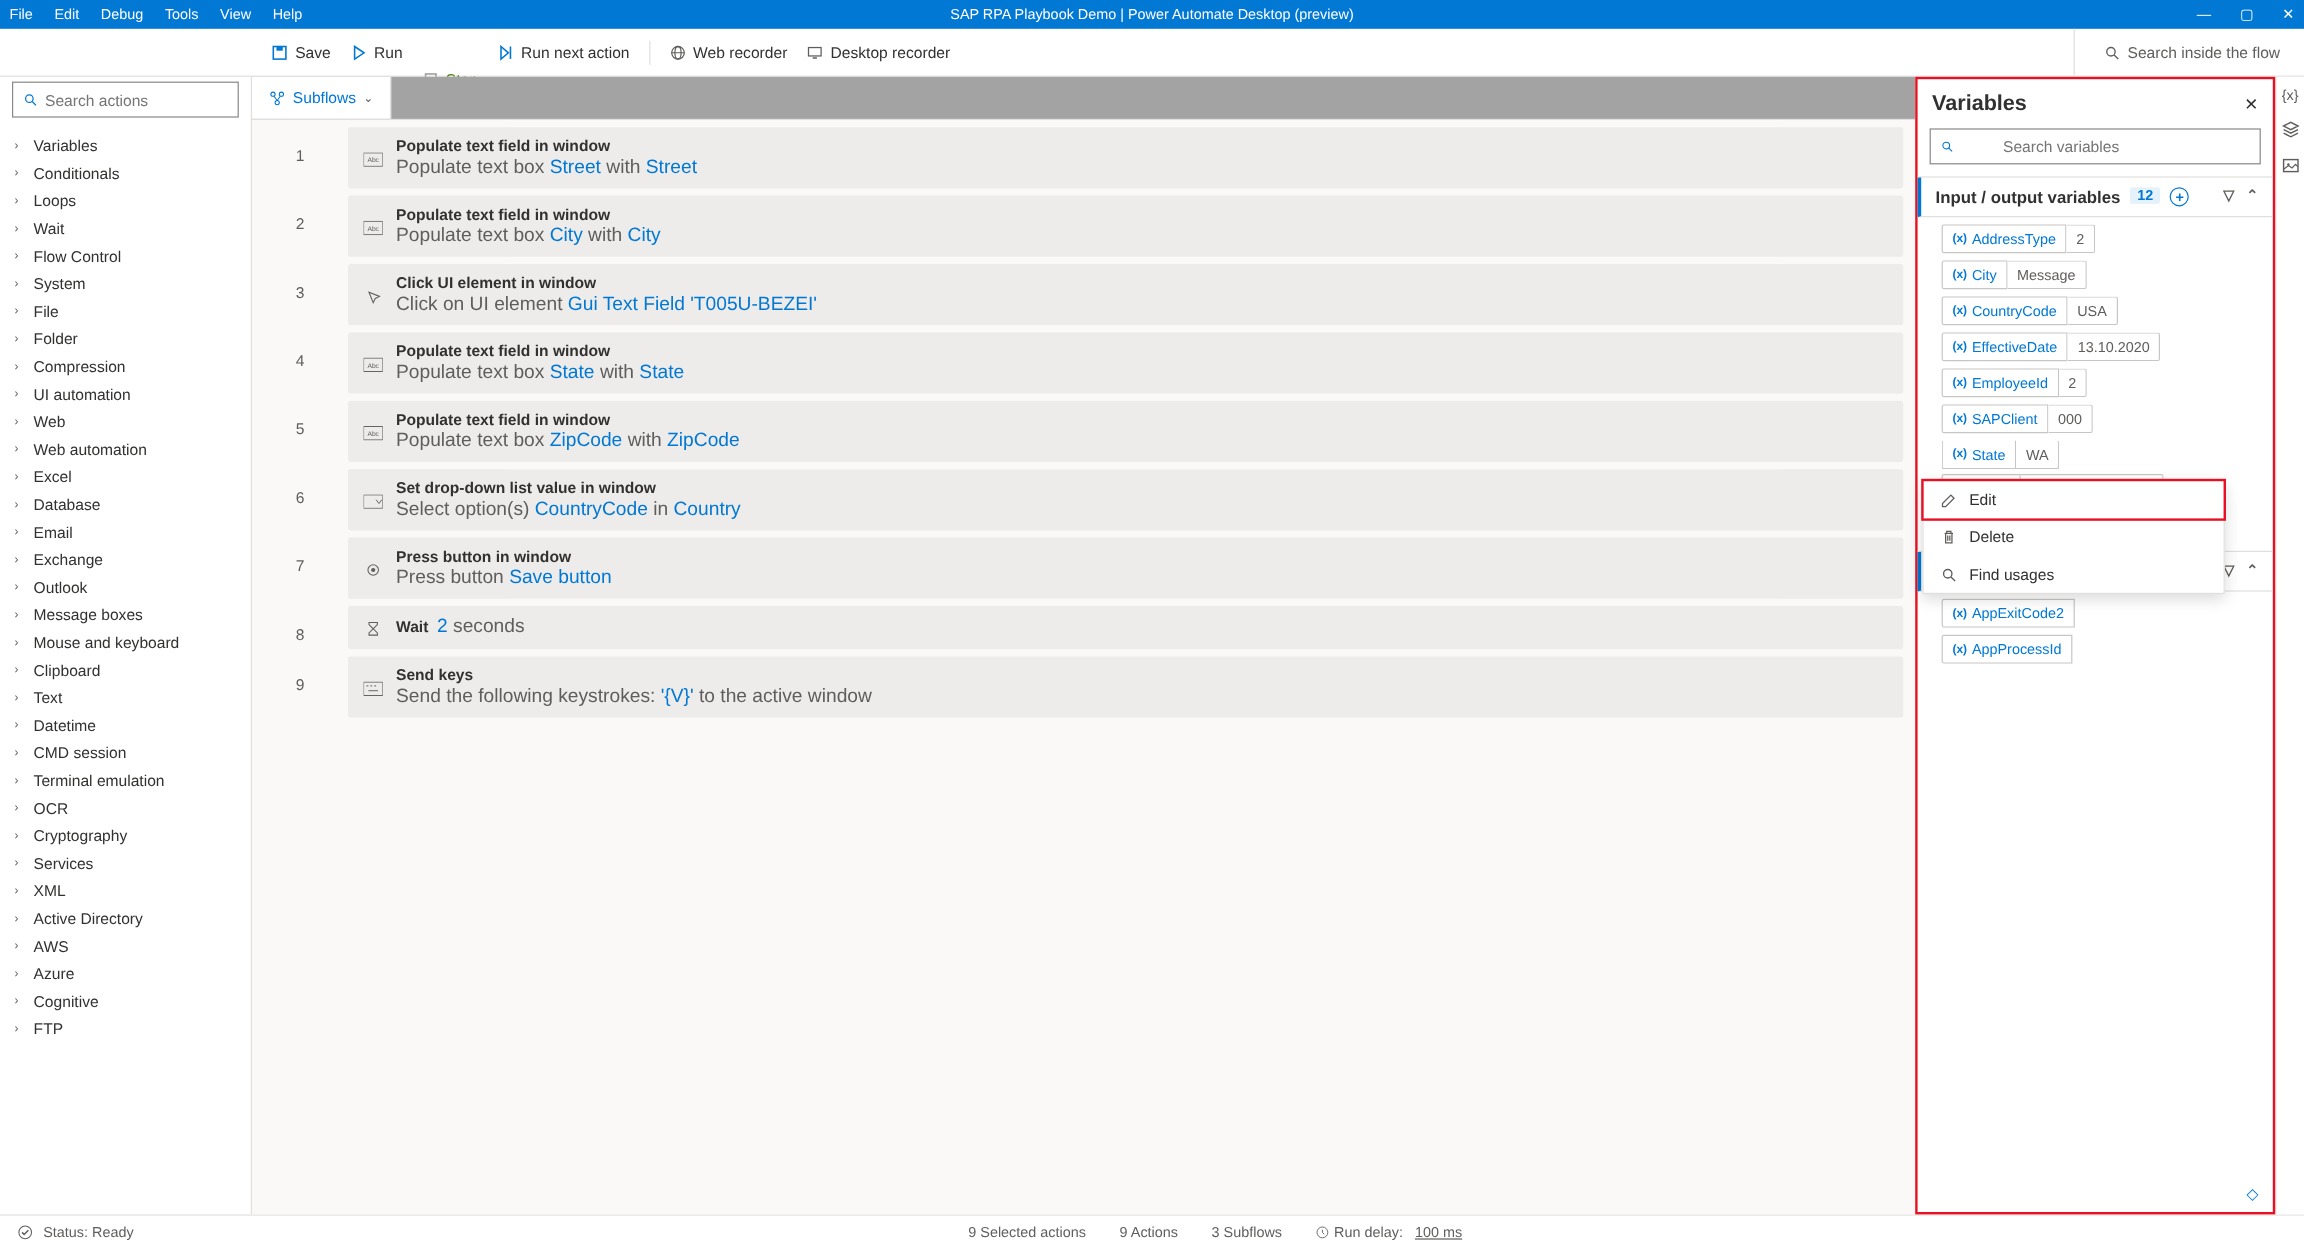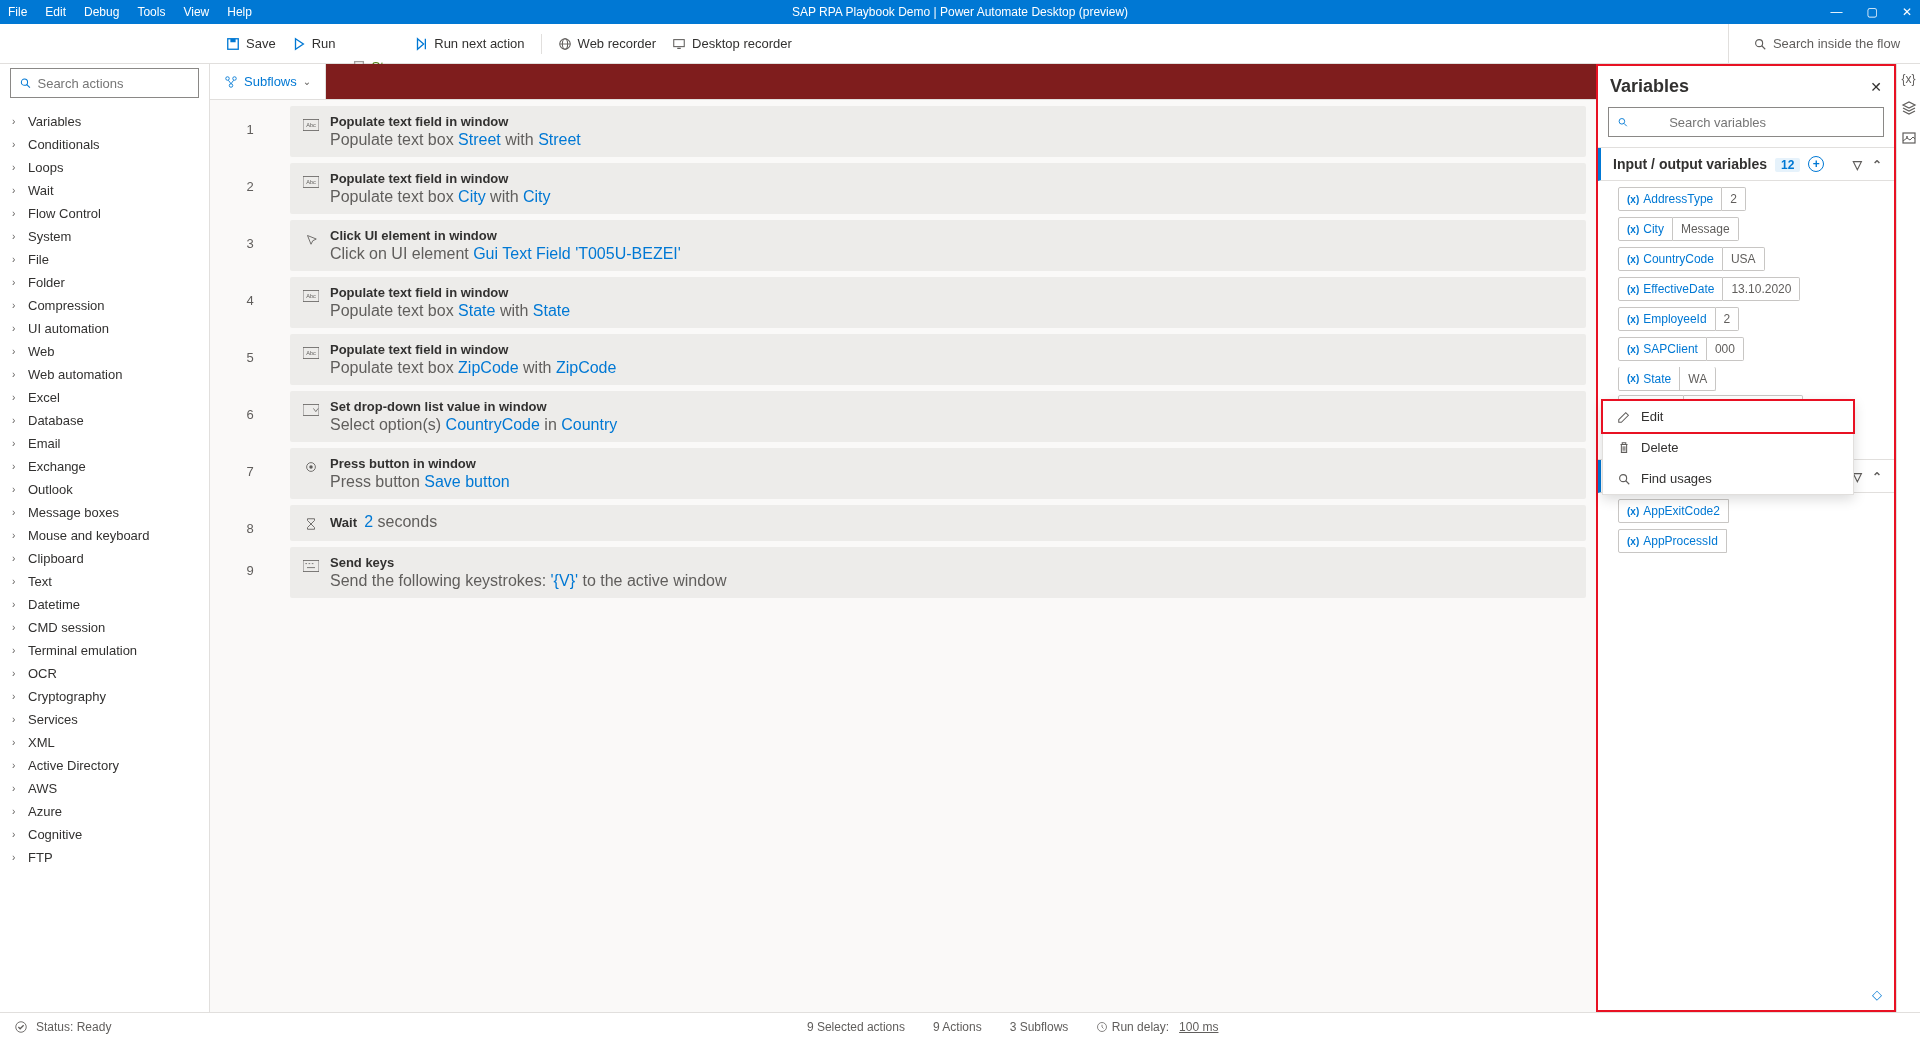--- a/index.html
+++ b/index.html
@@ -20,45 +20,45 @@
   
   .actions-panel { width: 210px; border-right: 1px solid #e1dfdd; display: flex; flex-direction: column; }
   .panel-title { font-size: 18px; font-weight: 600; padding: 10px 12px 8px; }
   .search-box { margin: 4px 10px 8px; border: 1px solid #8a8886; height: 30px; display: flex; align-items: center; padding: 0 8px; gap: 6px; }
   .search-box input { border: none; outline: none; width: 100%; font-size: 13px; }
   .actions-tree { overflow-y: auto; padding: 4px 0; }
   .tree-item { padding: 4px 12px; display: flex; align-items: center; gap: 6px; cursor: pointer; font-size: 13px;}
   .chev { font-size: 10px; color: #605e5c; width: 10px;}
   
   .center { flex: 1; display: flex; flex-direction: column; background: #faf9f8; }
-  .tabs { background:#7f1d1d; height: 36px; display: flex; align-items: stretch; border-bottom: 1px solid #e1dfdd; }
+  .tabs { background:#a3a3a3; height: 36px; display: flex; align-items: stretch; border-bottom: 1px solid #e1dfdd; }
   .subflows-btn { display:flex;align-items:center;gap:6px;padding:0 14px;border-right:1px solid #e1dfdd;background:#fff;cursor:pointer;color:#0078d4;}
   .tab { padding: 0 22px; display:flex;align-items:center;font-size:13px;color:#605e5c;cursor:pointer;border-right:1px solid #e1dfdd;background:#fff;}
   .tab.active { color:#323130; border-bottom:2px solid #0078d4; }
   
   .flow-body { flex:1; overflow:auto; padding: 6px 10px 10px 0; display:flex; }
   .steps { flex:1; }
   .step-row { display:flex; align-items:stretch; margin-bottom:6px;}
   .step-num { width:80px; text-align:center; color:#605e5c; font-size:13px; padding-top:16px;}
-  .step { flex:1; background:#edecea; border-radius:2px; padding:8px 12px; display:flex; gap:10px; align-items:flex-start;}
+  .step { flex:1; background:#edecea; border-radius:2px; padding:8px 12px; display:flex; gap:10px; align-items:center;}
   .step-icon { width:18px;height:18px;margin-top:2px;color:#605e5c; font-size:14px; display:flex;align-items:center;justify-content:center;}
   .step-title { font-weight:600; font-size:13px; }
   .step-sub { font-size:16px; color:#605e5c; margin-top:2px;}
   .step-sub .link { color:#0078d4; }
   
   .right-rail { width: 24px; background:#fff; border-left:1px solid #e1dfdd; display:flex;flex-direction:column;align-items:center;padding-top:8px;gap:14px;color:#605e5c;}
   
   .variables-panel { width: 300px; border:2px solid #e81123; background:#fff; display:flex;flex-direction:column; position:relative;}
   .var-header { display:flex;align-items:center;padding:10px 12px 6px;}
   .var-title { font-size:18px; font-weight:600;}
   .var-close { margin-left:auto; cursor:pointer; font-size:14px;}
   .var-search { margin: 4px 10px 10px; border:1px solid #8a8886; height:30px; display:flex;align-items:center;padding:0 8px;gap:6px;}
   .var-search input { border:none;outline:none;width:100%;font-size:13px;margin-left:35px;}
   .section { border-top:1px solid #e1dfdd; }
-  .section-h { padding:8px 12px; display:flex;align-items:flex-end;gap:8px;font-weight:600;font-size:14px;border-bottom:1px solid #e1dfdd; border-left:3px solid #0078d4;}
+  .section-h { padding:8px 12px; display:flex;align-items:flex-start;gap:8px;font-weight:600;font-size:14px;border-bottom:1px solid #e1dfdd; border-left:3px solid #0078d4;}
   .badge { background:#e6f2fb; color:#0078d4; border-radius:2px; padding:0 6px; font-size:12px; font-weight:600;}
   .section-h .controls { margin-left:auto; display:flex; gap:10px; color:#605e5c; font-size:12px;}
   .var-list { padding: 6px 8px 10px 20px; display:flex;flex-direction:column;gap:6px;}
   .var-chip { display:inline-flex;align-items:stretch; height:24px;}
   .chip-name { border:1px solid #c8c6c4; border-radius:2px 0 0 2px; padding:2px 8px; display:flex;align-items:center;gap:4px;font-size:12px;background:#fff;}
   .chip-name .xx { color:#0078d4; font-size:10px; font-weight:600;}
   .chip-name .nm { color:#0078d4; }
   .chip-val { border:1px solid #c8c6c4; border-left:none; border-radius:0 2px 2px 0; padding:2px 8px; font-size:12px; display:flex;align-items:center;color:#605e5c;background:#fff;}
   
   .context-menu { position:absolute; top:334px; left:4px; right:40px; background:#fff; box-shadow:0 4px 12px rgba(0,0,0,0.15); border:1px solid #e1dfdd; z-index:10;}

